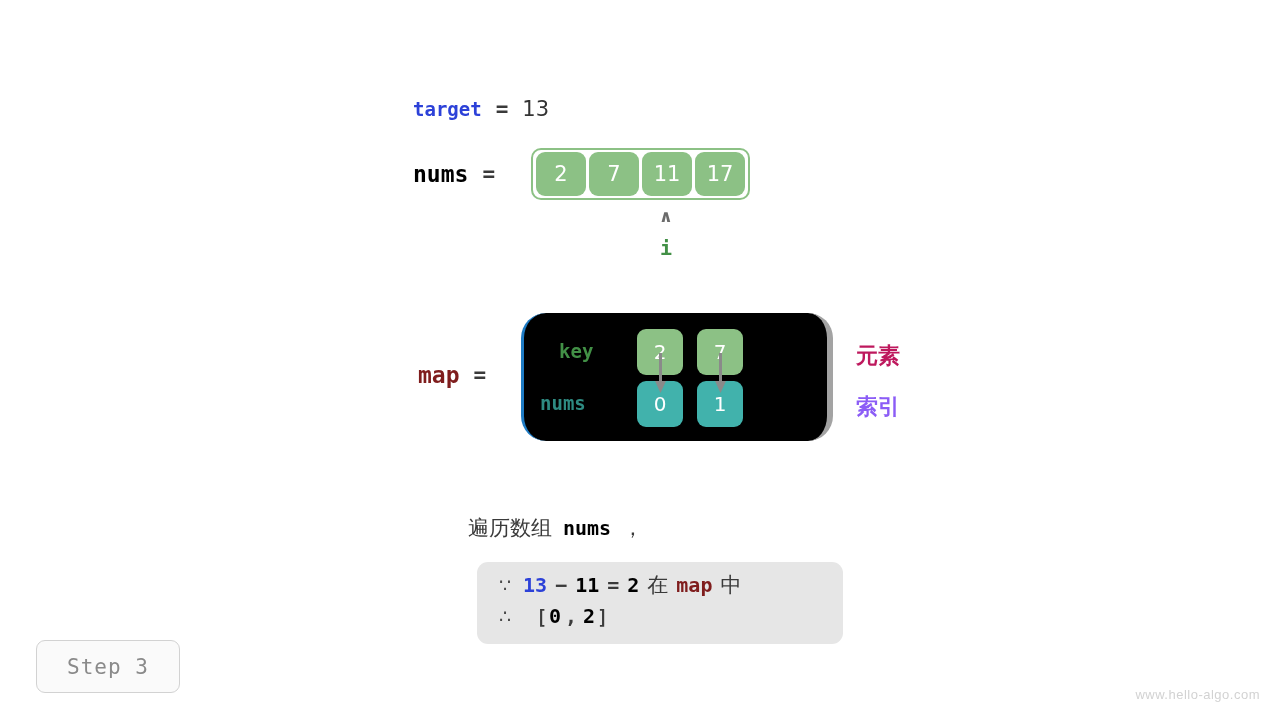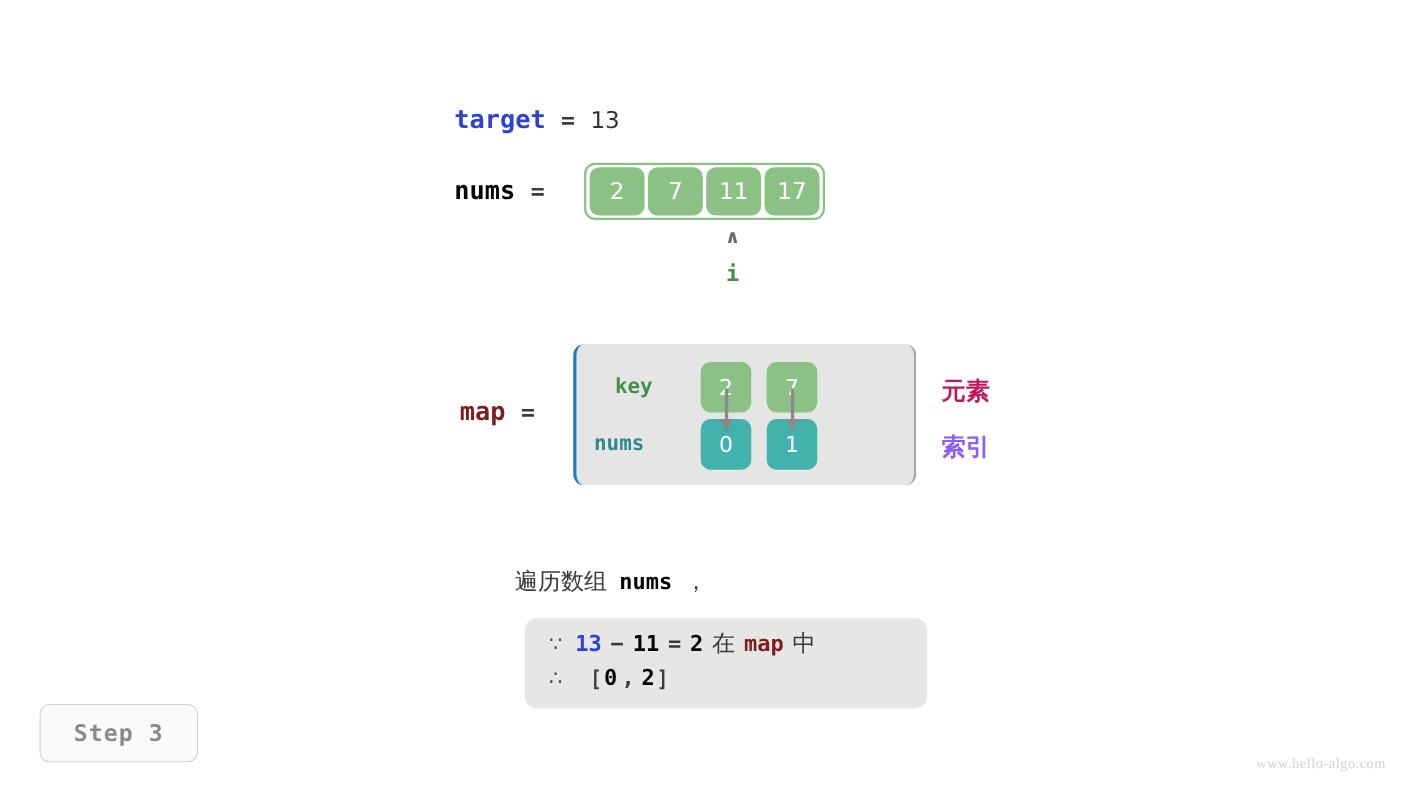--- a/index.html
+++ b/index.html
@@ -32,21 +32,21 @@
   #target-row {
     position: absolute;
     left: 413px;
     top: 94px;
     height: 30px;
     display: flex;
     align-items: center;
     gap: 14px;
     white-space: nowrap;
   }
-  #target-row .name { font-size: 23px; }
+  #target-row .name { font-size: 19px; }
   #target-row .eq {
     font-size: 21px;
     color: #3A3A3A;
     font-family: "DejaVu Sans Mono", monospace;
     font-weight: bold;
   }
   #target-row .val {
     font-size: 21px;
     color: #333333;
     font-family: "DejaVu Sans", sans-serif;
@@ -138,24 +138,24 @@
     font-family: "DejaVu Sans Mono", monospace;
     font-weight: bold;
   }
 
   #map-box {
     position: absolute;
     left: 521px;
     top: 313px;
     width: 312px;
     height: 128px;
-    background: #e5e5e5;
-    border-radius: 10px;
+    background: #000000;
+    border-radius: 25px;
     border-left: 3px solid #1E7BC4;
-    border-right: 2px solid #a3a3a3;
+    border-right: 6px solid #a3a3a3;
     box-sizing: border-box;
   }
   .map-rowlabel {
     position: absolute;
     font-family: "DejaVu Sans Mono", monospace;
     font-weight: bold;
     font-size: 19px;
   }
   #map-key-label   { left: 35px; top: 27px; color: #429046; }
   #map-value-label { left: 16px; top: 79px; color: #2E8B82; }
@@ -255,33 +255,33 @@
     top: 640px;
     width: 144px;
     height: 53px;
     border: 1.5px solid #D2D2D2;
     border-radius: 9px;
     background: #FAFAFA;
     display: flex;
     align-items: center;
     justify-content: center;
     font-family: "DejaVu Sans Mono", monospace;
-    font-weight: bold;
+    font-weight: normal;
     font-size: 21px;
     color: #8A8A8A;
     box-sizing: border-box;
     letter-spacing: 1px;
   }
 
   
   #watermark {
     position: absolute;
     right: 20px;
     bottom: 18px;
-    font-family: Liberation Serif, serif;
+    font-family: Liberation Sans, sans-serif;
     font-size: 13px;
     color: #D2D2D2;
     letter-spacing: 0.5px;
   }
 </style>
 </head>
 <body>
 
 <div class="stage">
 

